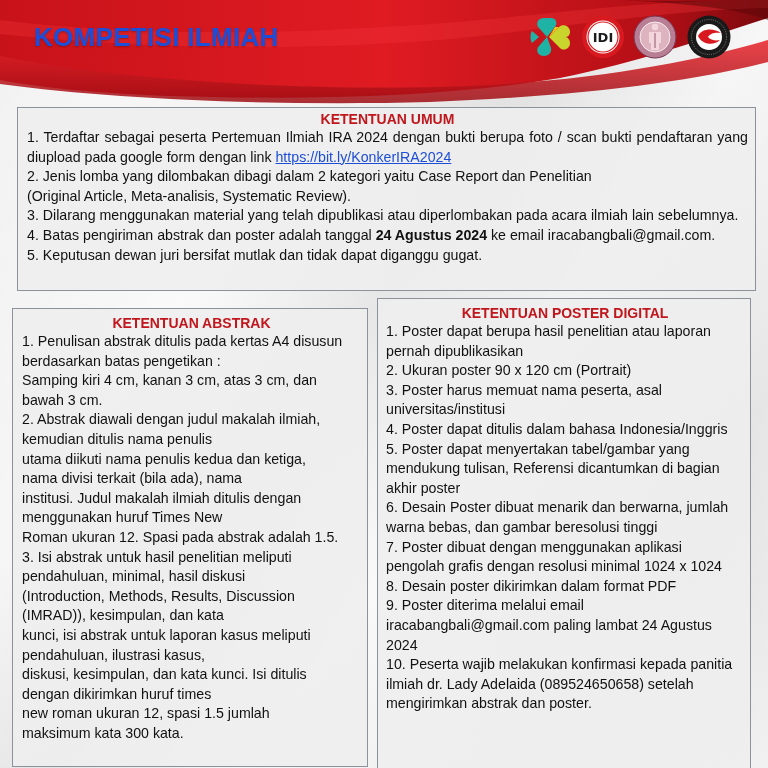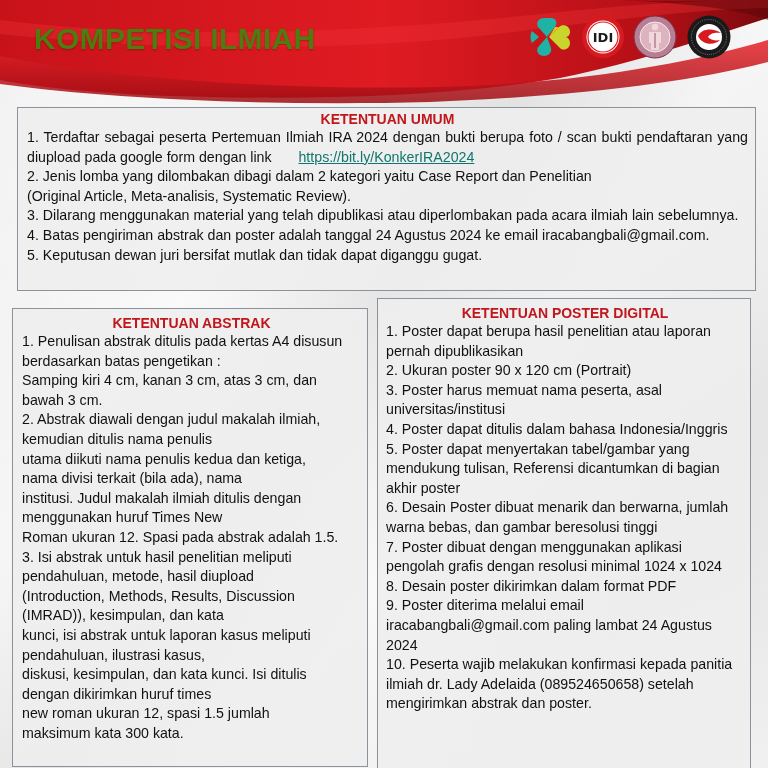--- a/index.html
+++ b/index.html
@@ -8,42 +8,42 @@
     font-family: "Liberation Sans", "DejaVu Sans", sans-serif;
     background: #ececec;
     background-image:
       linear-gradient(125deg, rgba(255,255,255,0.0) 0%, rgba(255,255,255,0.55) 30%, rgba(220,220,220,0.35) 45%, rgba(255,255,255,0.5) 60%, rgba(225,225,225,0.3) 80%, rgba(255,255,255,0.4) 100%),
       linear-gradient(60deg, #e9e9e9 0%, #f3f3f3 40%, #e4e4e4 70%, #efefef 100%);
   }
   .banner { position: absolute; left: 0; top: 0; width: 768px; height: 110px; }
   .banner svg { position: absolute; left: 0; top: 0; }
   .title {
     position: absolute; left: 34px; top: 22px;
-    color: #4d7c0f; font-weight: bold; font-size: 30px; letter-spacing: 0.3px;
+    color: #1d4ed8; font-weight: bold; font-size: 26px; letter-spacing: 0.3px;
     text-shadow: 0 1px 2px rgba(0,0,0,0.25);
   }
   .logos { position: absolute; top: 14px; left: 528px; height: 46px; }
   .logo { position: absolute; top: 0; width: 46px; height: 46px; }
 
   .box {
     position: absolute;
     background: rgba(238,238,238,0.88);
     border: 1.5px solid #8b929c;
     box-sizing: border-box;
     color: #111;
   }
   .box-title {
     color: #c0161c; font-weight: bold; text-align: center;
     font-size: 14px; line-height: 18px;
   }
   .box-body { font-size: 14.2px; line-height: 19.6px; }
   .box-body p { margin: 0; }
   .just { text-align: justify; text-align-last: auto; }
-  a.link { color: #0f766e; text-decoration: underline; margin-left: 23px; }
-  b { font-weight: normal; }
+  a.link { color: #1d4ed8; text-decoration: underline; }
+  b { font-weight: bold; }
 
   #box-umum { left: 17px; top: 107px; width: 739px; height: 184px; padding: 2px 7px 0 9px; }
   #box-abstrak { left: 12px; top: 308px; width: 356px; height: 459px; padding: 5px 6px 0 9px; }
   #box-poster { left: 377px; top: 298px; width: 374px; height: 558px; padding: 5px 6px 0 8px; }
 </style>
 </head>
 <body>
 
 <div class="banner">
   <svg width="768" height="110" viewBox="0 0 768 110">
@@ -120,21 +120,21 @@
       <p>Samping kiri 4 cm, kanan 3 cm, atas 3 cm, dan</p>
       <p>bawah 3 cm.</p>
       <p>2. Abstrak diawali dengan judul makalah ilmiah,</p>
       <p>kemudian ditulis nama penulis</p>
       <p>utama diikuti nama penulis kedua dan ketiga,</p>
       <p>nama divisi terkait (bila ada), nama</p>
       <p>institusi. Judul makalah ilmiah ditulis dengan</p>
       <p>menggunakan huruf Times New</p>
       <p>Roman ukuran 12. Spasi pada abstrak adalah 1.5.</p>
       <p>3. Isi abstrak untuk hasil penelitian meliputi</p>
-      <p>pendahuluan, metode, hasil diupload</p>
+      <p>pendahuluan, minimal, hasil diskusi</p>
       <p>(Introduction, Methods, Results, Discussion</p>
       <p>(IMRAD)), kesimpulan, dan kata</p>
       <p>kunci, isi abstrak untuk laporan kasus meliputi</p>
       <p>pendahuluan, ilustrasi kasus,</p>
       <p>diskusi, kesimpulan, dan kata kunci. Isi ditulis</p>
       <p>dengan dikirimkan huruf times</p>
       <p>new roman ukuran 12, spasi 1.5 jumlah</p>
       <p>maksimum kata 300 kata.</p>
     </div>
 </div>

